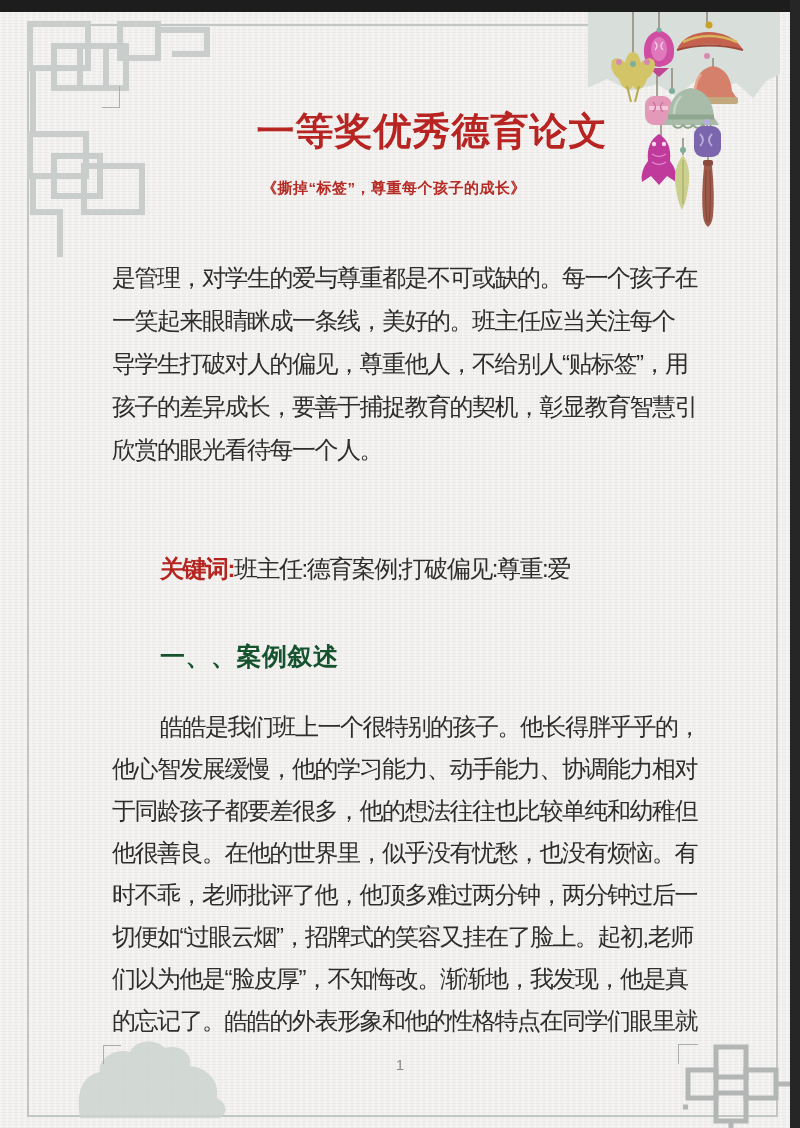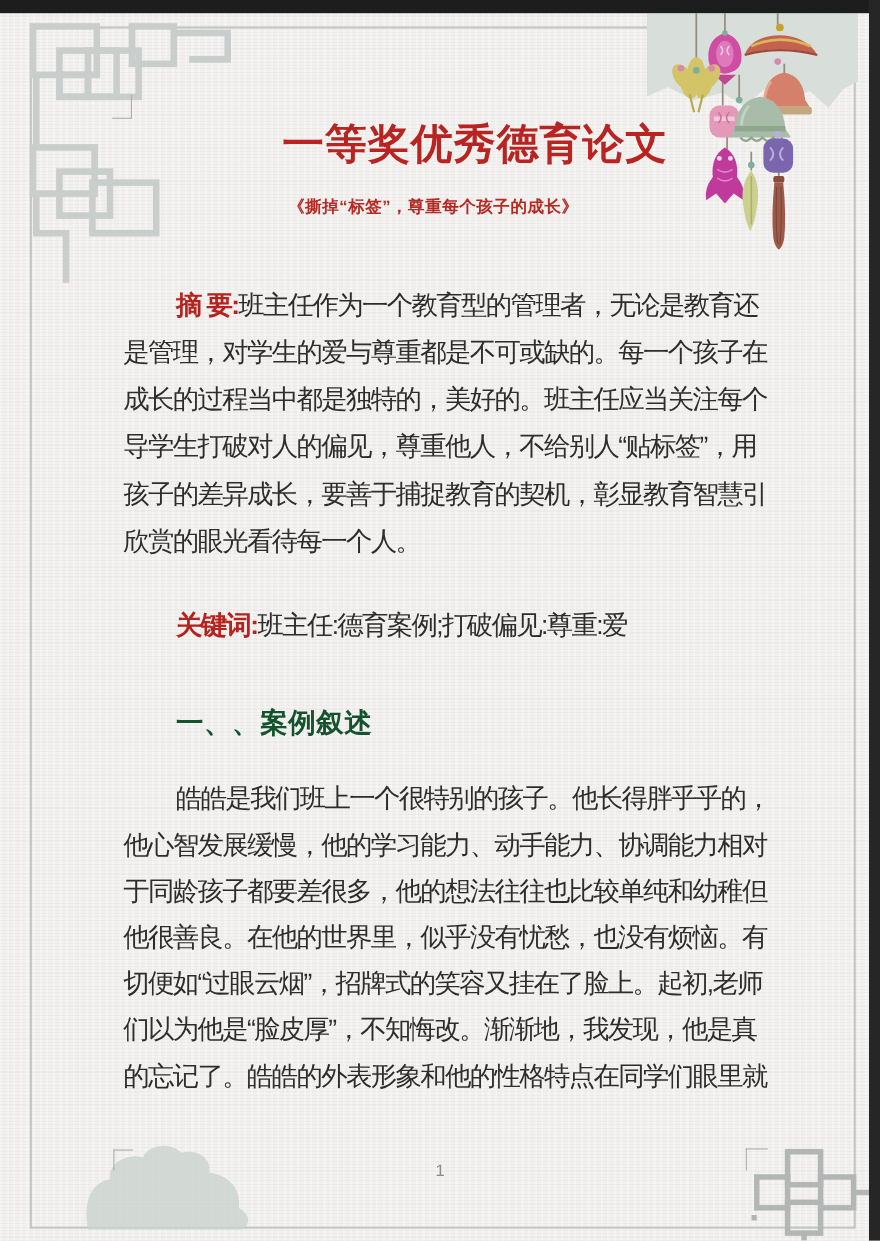--- a/index.html
+++ b/index.html
@@ -165,37 +165,37 @@
 </svg>
 
 <div class="corner-mark mark-a"></div>
 <div class="corner-mark mark-b"></div>
 <div class="corner-mark mark-c"></div>
 
 <div class="doc-title">一等奖优秀德育论文</div>
 <div class="doc-subtitle">《撕掉“标签”，尊重每个孩子的成长》</div>
 
 <div class="textblock abstract">
-  <div class="line indent"><span class="red-label">摘 要:</span><span>班主任作为一个教育型的管理者，无论是教育还</span></div>
   <div class="line">是管理，对学生的爱与尊重都是不可或缺的。每一个孩子在</div>
-  <div class="line">成长的过程当中都是独特的，美好的。班主任应当关注每个</div>
+  <div class="line">一笑起来眼睛眯成一条线，美好的。班主任应当关注每个</div>
   <div class="line">导学生打破对人的偏见，尊重他人，不给别人“贴标签”，用</div>
   <div class="line">孩子的差异成长，要善于捕捉教育的契机，彰显教育智慧引</div>
   <div class="line">欣赏的眼光看待每一个人。</div>
 </div>
 
 <div class="textblock keywords-line">
   <div class="line indent"><span class="red-label">关键词:</span><span>班主任:德育案例;打破偏见:尊重:爱</span></div>
 </div>
 
 <div class="section-heading">一、、案例叙述</div>
 
 <div class="textblock bodytext">
   <div class="line indent">皓皓是我们班上一个很特别的孩子。他长得胖乎乎的，</div>
   <div class="line">他心智发展缓慢，他的学习能力、动手能力、协调能力相对</div>
   <div class="line">于同龄孩子都要差很多，他的想法往往也比较单纯和幼稚但</div>
   <div class="line">他很善良。在他的世界里，似乎没有忧愁，也没有烦恼。有</div>
+  <div class="line">时不乖，老师批评了他，他顶多难过两分钟，两分钟过后一</div>
   <div class="line">切便如“过眼云烟”，招牌式的笑容又挂在了脸上。起初,老师</div>
   <div class="line">们以为他是“脸皮厚”，不知悔改。渐渐地，我发现，他是真</div>
   <div class="line">的忘记了。皓皓的外表形象和他的性格特点在同学们眼里就</div>
 </div>
 
 <div class="page-number">1</div>
 
 </body></html>

